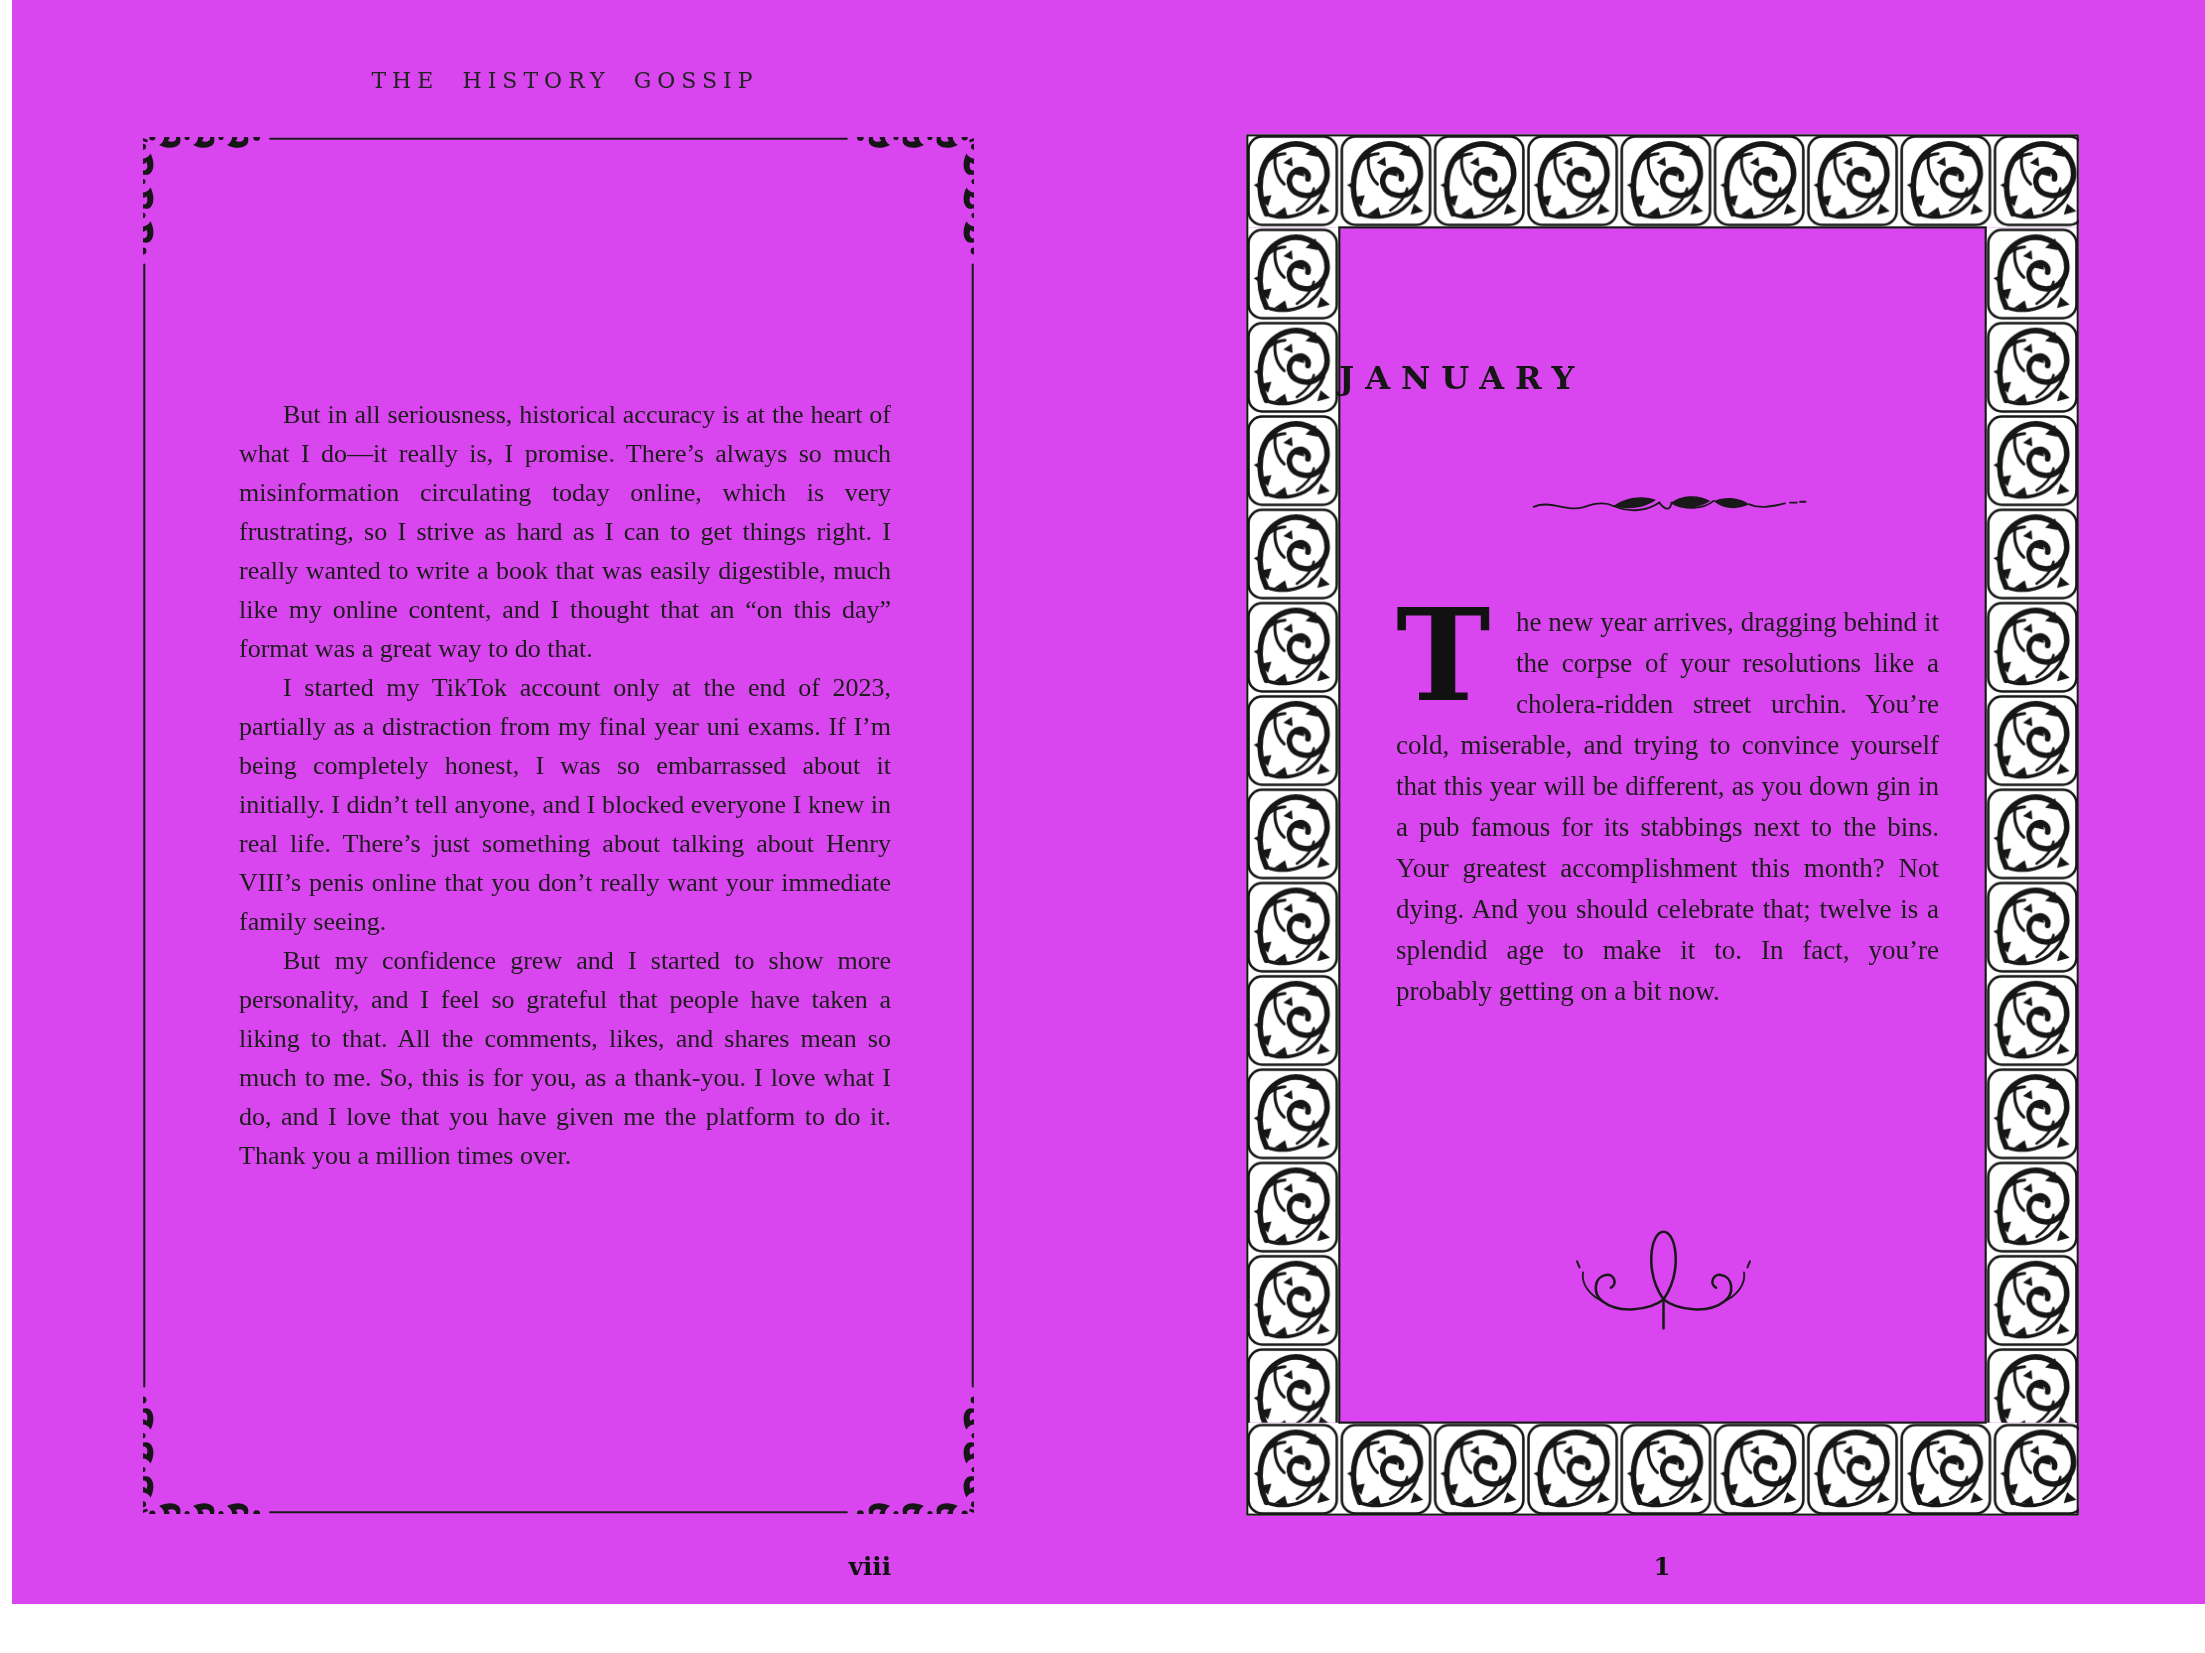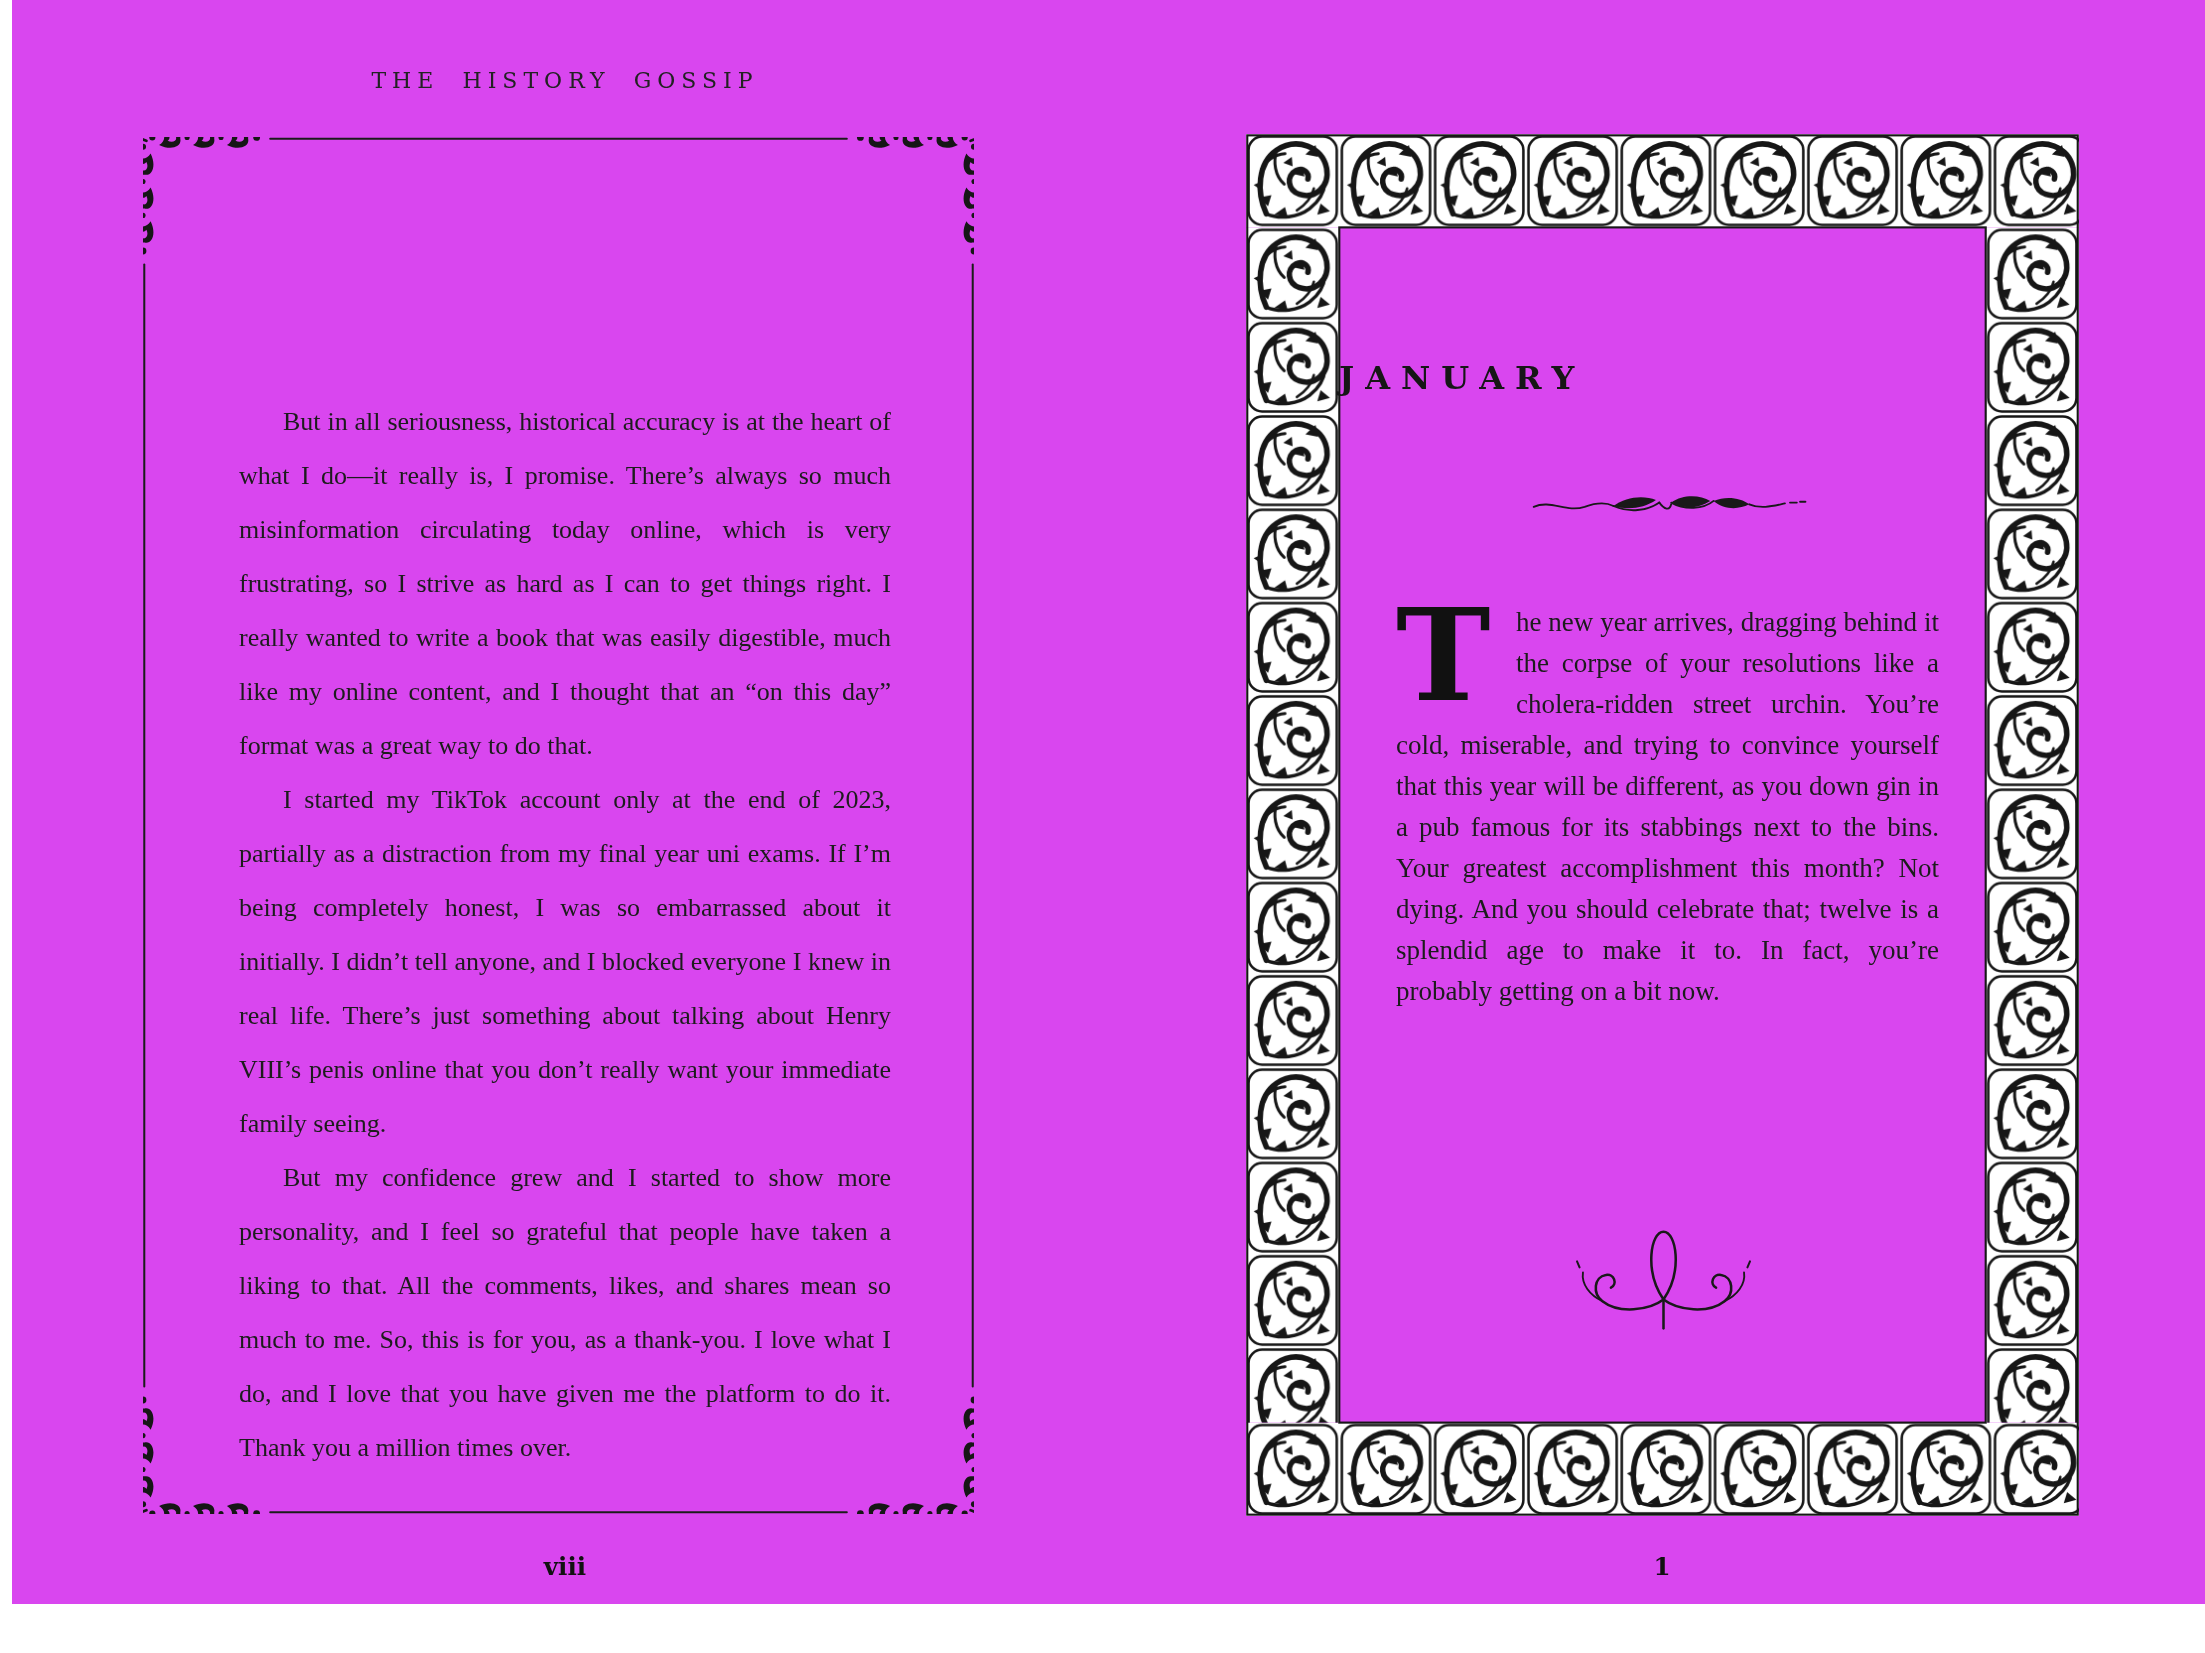--- a/index.html
+++ b/index.html
@@ -17,31 +17,31 @@
     position:absolute;left:227px;top:68px;width:652px;
     text-align:center;
     font-family:"DejaVu Serif", serif;
     font-size:22px;line-height:25.4px;
     letter-spacing:6px;word-spacing:10.2px;
     color:#222;
   }
   .left-frame{position:absolute;left:131px;top:137px;width:831px;height:1377px;}
   .left-text{
     position:absolute;left:227px;top:395px;width:652px;
-    font-size:26px;line-height:54px;
+    font-size:26px;line-height:39px;
     text-align:justify;
   }
   .left-text p{margin:0;text-indent:44px;}
   .folio{
     position:absolute;top:1552px;
     text-align:center;
     font-family:"DejaVu Serif", serif;
     font-weight:700;font-size:24.6px;color:#111;
   }
-  .folio-left{left:227px;width:652px;}
+  .folio-left{left:227px;width:652px;text-align:right;}
   .folio-right{left:1327px;width:646px;}
   
   .right-border{position:absolute;left:1234px;top:134px;width:833px;height:1382px;}
   .chapter-title{
     position:absolute;left:1327px;top:360px;width:646px;
     font-family:"DejaVu Serif", serif;
     font-weight:700;font-size:32px;line-height:37px;
     letter-spacing:11px;color:#161616;
   }
   .divider{position:absolute;left:1520px;top:489px;width:275px;height:34px;}

